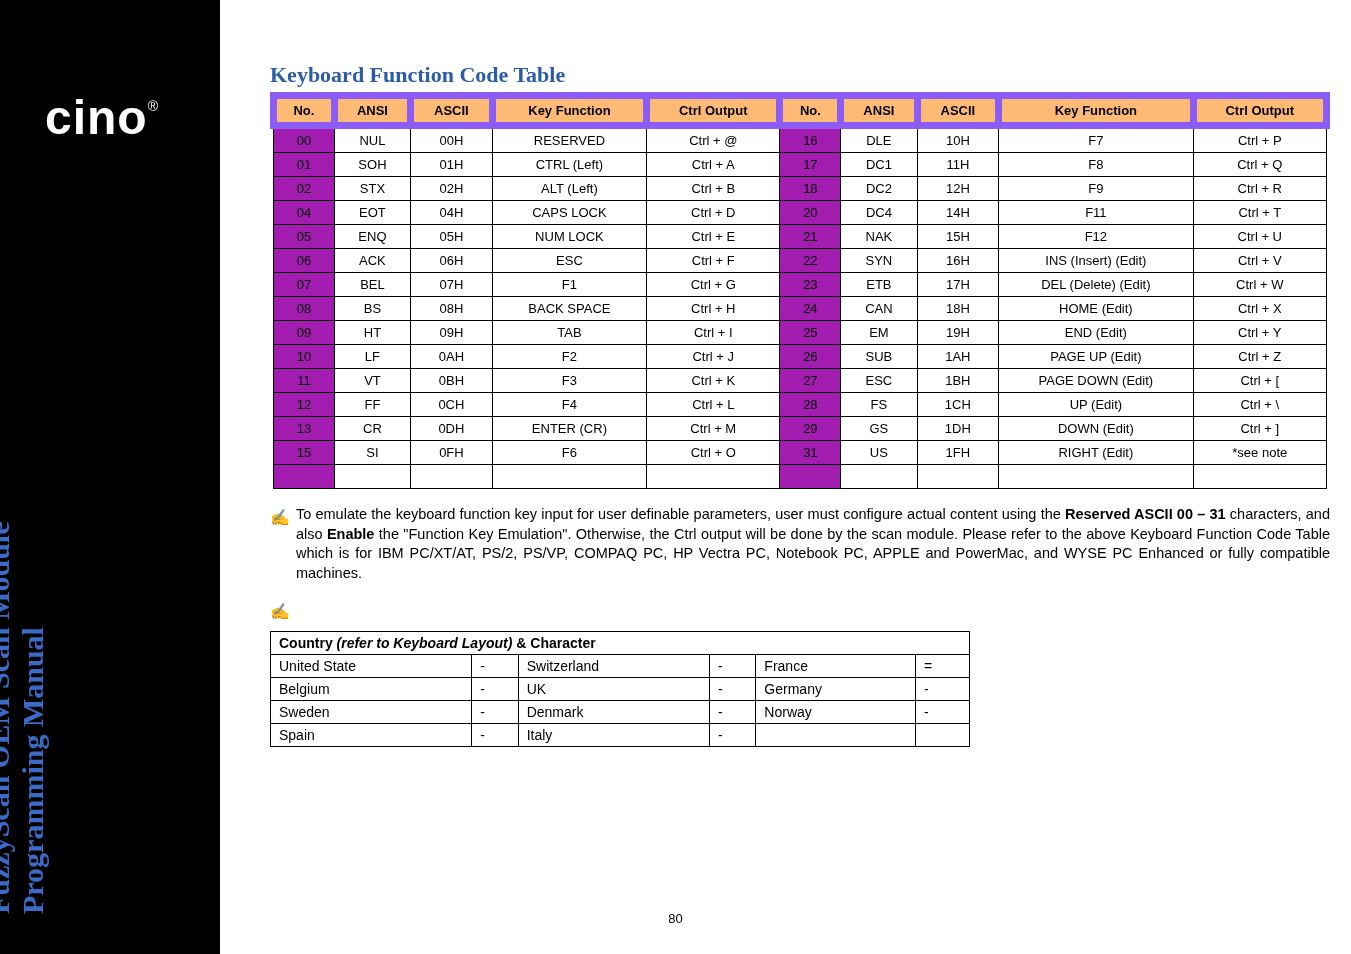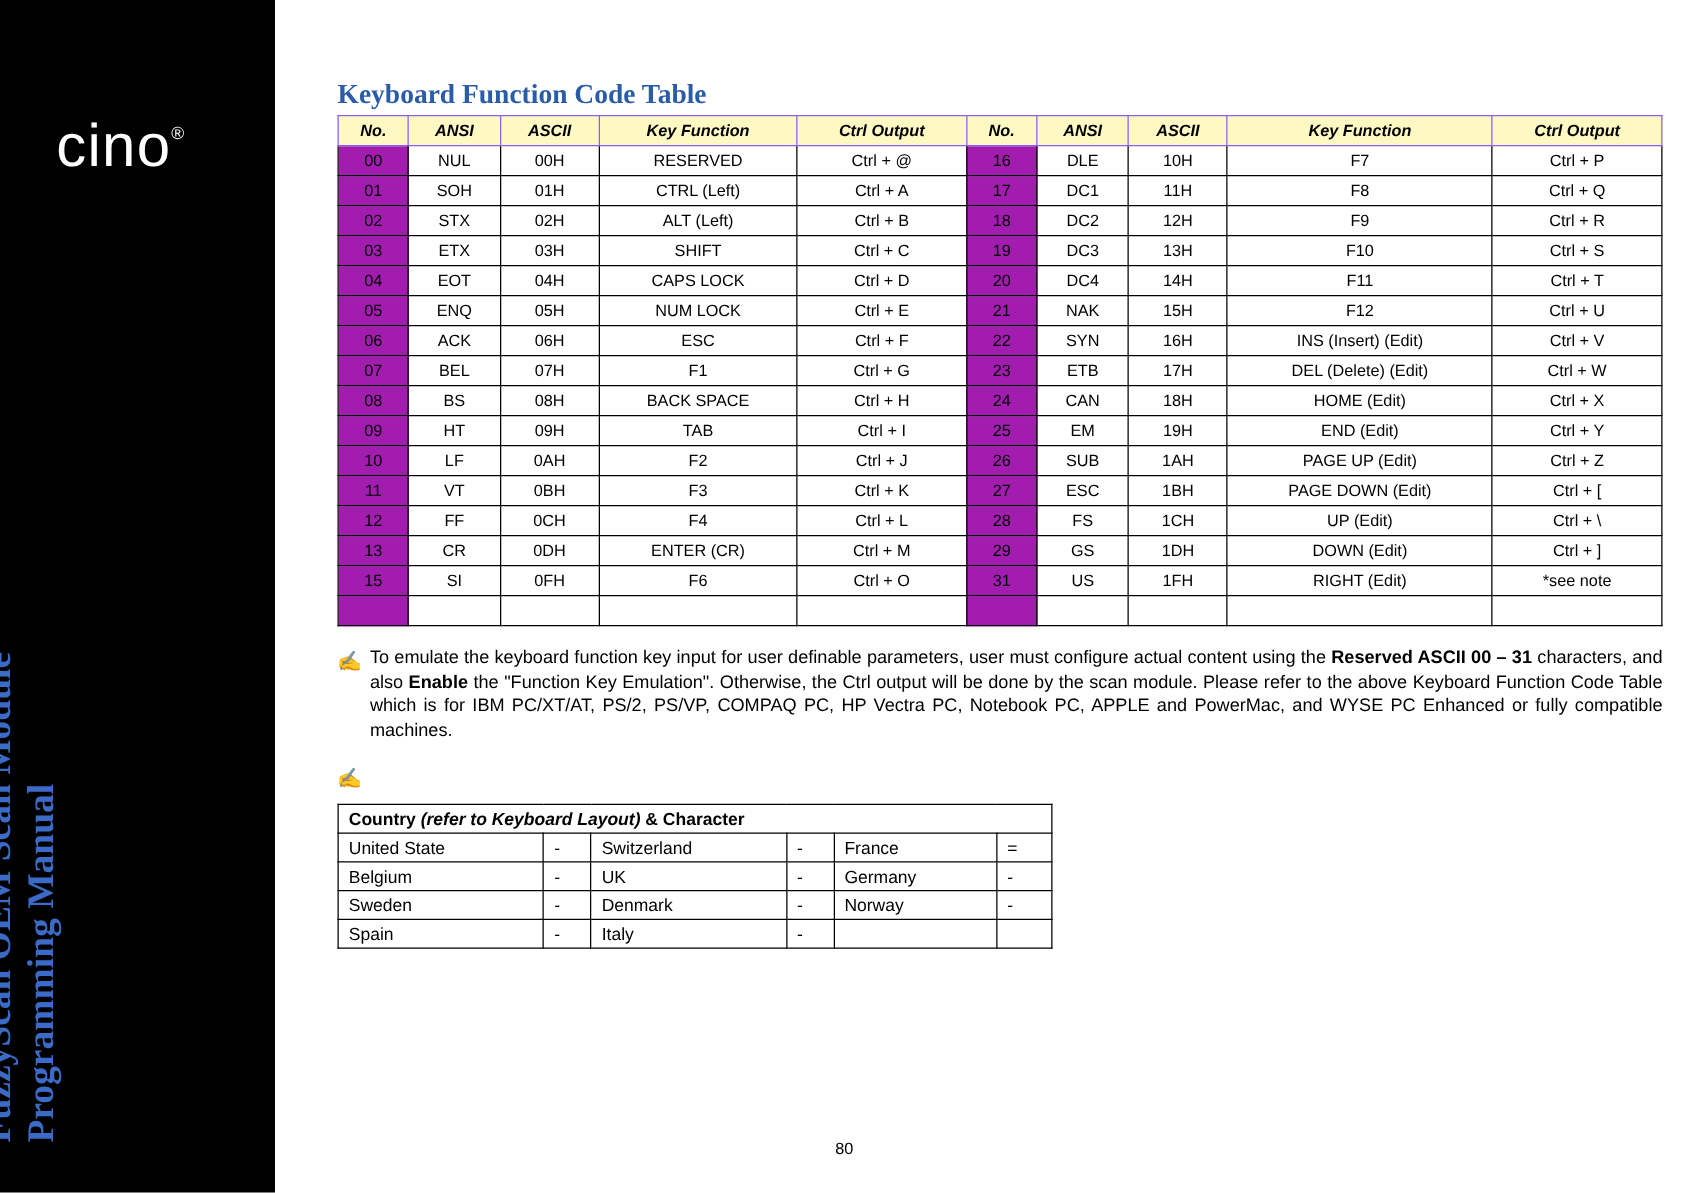--- a/index.html
+++ b/index.html
@@ -1,33 +1,33 @@
 <!DOCTYPE html>
 <html><head>
 <meta charset="utf-8">
 <style>
   * { box-sizing: border-box; margin: 0; padding: 0; }
   body { font-family: Arial, sans-serif; background: #fff; width: 1351px; height: 954px; position: relative; }
   .sidebar { position: absolute; left: 0; top: 0; width: 220px; height: 100%; background: #000; }
   .logo { position: absolute; left: 45px; top: 90px; }
-  .logo-text { color: #fff; font-size: 48px; font-weight: normal; letter-spacing: 1px; }
+  .logo-text { color: #fff; font-size: 48px; font-weight: bold; letter-spacing: 1px; }
   .logo-reg { color: #fff; font-size: 14px; vertical-align: top; position: relative; top: 8px; }
   .vertical-title { position: absolute; left: 50px; bottom: 40px; transform: rotate(-90deg); transform-origin: left bottom; white-space: nowrap; }
   .vt-line1 { color: #3b6bc7; font-family: 'Times New Roman', serif; font-size: 30px; font-weight: bold; }
   .vt-line2 { color: #3b6bc7; font-family: 'Times New Roman', serif; font-size: 30px; font-weight: bold; }
   .content { position: absolute; left: 270px; top: 62px; width: 1060px; }
   .title { color: #2a5ca8; font-family: Liberation Serif, serif; font-size: 22px; font-weight: bold; margin-bottom: 4px; }
   table.codetable { border-collapse: collapse; width: 100%; font-size: 13px; }
-  table.codetable th { border: 1px solid #8b5cf6; padding: 4px 6px; text-align: center; font-weight: bold; background: #fef9c3; font-style: italic; }
+  table.codetable th { border: 7px solid #8b5cf6; padding: 4px 6px; text-align: center; font-weight: bold; background: #fdba74; }
   table.codetable td { border: 1px solid #000; padding: 4px 6px; text-align: center; }
   table.codetable td.no { background: #a21caf; }
   .note-row { display: flex; align-items: flex-start; margin-top: 16px; font-size: 14.5px; line-height: 1.35; text-align: justify; }
   .point { font-size: 16px; margin-right: 6px; margin-top: 2px; flex-shrink: 0; }
   .note-row b { font-weight: bold; }
-  .countrytable { border-collapse: collapse; margin-top: 8px; font-size: 14px; width: 572px; }
+  .countrytable { border-collapse: collapse; margin-top: 8px; font-size: 14px; width: 700px; }
   .countrytable th { border: 1px solid #000; padding: 3px 8px; text-align: left; font-weight: bold; }
   .countrytable td { border: 1px solid #000; padding: 3px 8px; text-align: left; }
   .countrytable .hdr { font-style: italic; }
   .pagenum { position: absolute; bottom: 28px; left: 50%; transform: translateX(-50%); font-size: 13px; }
 </style>
 </head>
 <body>
 
 <div class="sidebar">
   <div class="logo">
@@ -88,32 +88,20 @@
           <td>02H</td>
           <td>ALT (Left)</td>
           <td>Ctrl + B</td>
           <td class="no">18</td>
           <td>DC2</td>
           <td>12H</td>
           <td>F9</td>
           <td>Ctrl + R</td>
         </tr>
         <tr>
-          <td class="no">03</td>
-          <td>ETX</td>
-          <td>03H</td>
-          <td>SHIFT</td>
-          <td>Ctrl + C</td>
-          <td class="no">19</td>
-          <td>DC3</td>
-          <td>13H</td>
-          <td>F10</td>
-          <td>Ctrl + S</td>
-        </tr>
-        <tr>
           <td class="no">04</td>
           <td>EOT</td>
           <td>04H</td>
           <td>CAPS LOCK</td>
           <td>Ctrl + D</td>
           <td class="no">20</td>
           <td>DC4</td>
           <td>14H</td>
           <td>F11</td>
           <td>Ctrl + T</td>

